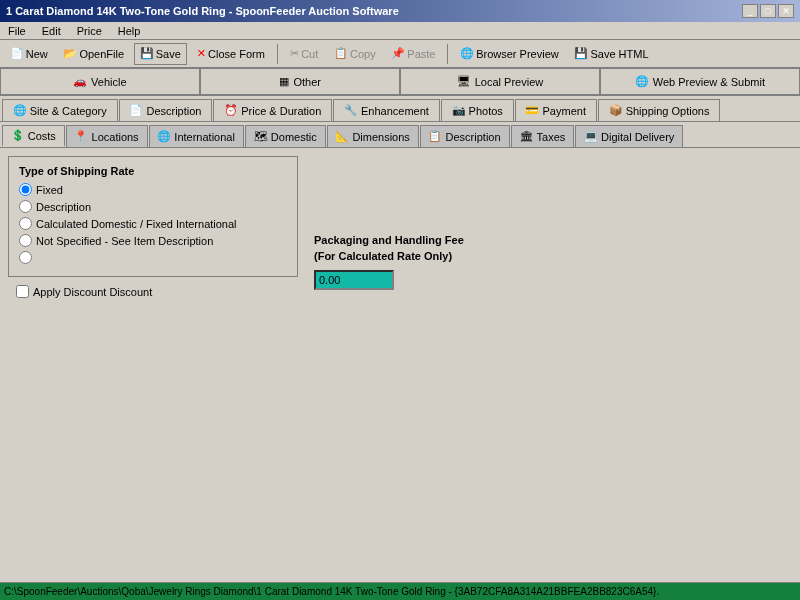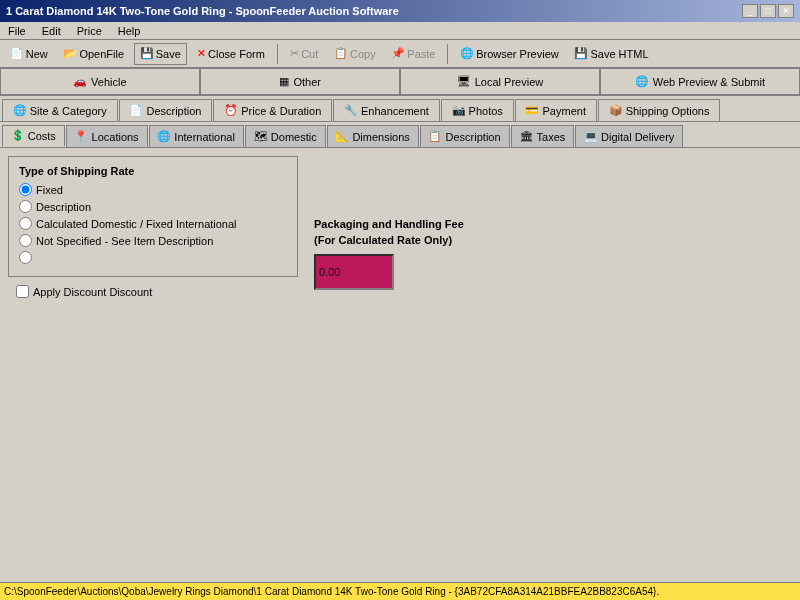--- a/index.html
+++ b/index.html
@@ -171,44 +171,44 @@
       margin-bottom: 4px;
       font-size: 11px;
     }
     .radio-option input[type=radio] { cursor: pointer; }
 
     
     .fee-section { padding: 8px; }
     .fee-title { font-size: 11px; font-weight: bold; line-height: 1.4; margin-bottom: 6px; }
     .fee-input {
       width: 80px;
-      height: 36px;
+      height: 20px;
       border: 2px inset #808080;
-      background: #be185d;
+      background: #14b8a6;
       font-size: 11px;
       padding: 1px 3px;
     }
 
     
     .checkbox-row {
       display: flex;
       align-items: center;
       gap: 4px;
       font-size: 11px;
       margin-top: 8px;
       padding: 0 8px;
     }
 
     
     .status-bar {
       position: absolute;
       bottom: 0;
       left: 0;
       right: 0;
-      background: #fde047;
+      background: #15803d;
       border-top: 1px solid #808080;
       height: 18px;
       padding: 2px 4px;
       font-size: 10px;
       display: flex;
       align-items: center;
     }
 
     .main-wrapper {
       display: flex;

